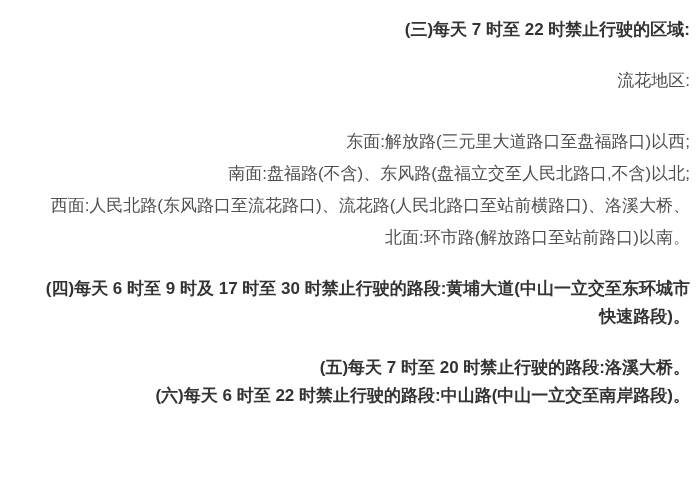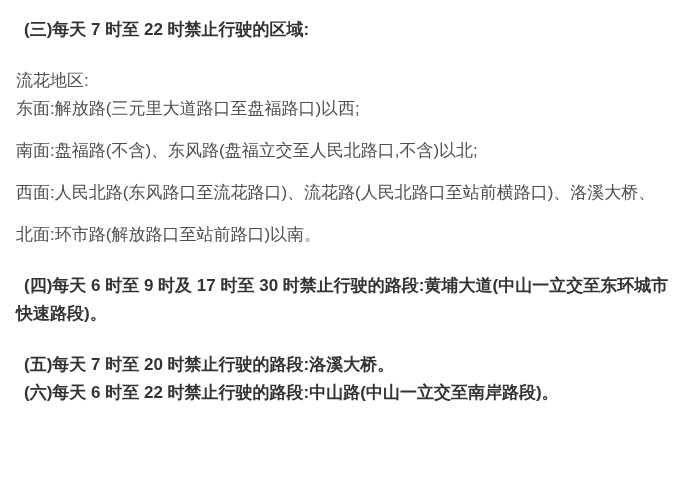--- a/index.html
+++ b/index.html
@@ -12,32 +12,32 @@
   }
   .article {
     box-sizing: border-box;
     width: 697px;
     height: 488px;
     padding: 16px 7px 0 16px;
     font-family: "Liberation Sans", sans-serif;
     font-size: 17px;
     line-height: 28px;
     color: #4f4f4f;
-    text-align: left;
+    text-align: right;
   }
   .para { margin: 0; padding: 0; }
   .heading {
     font-weight: 700;
     color: #333333;
   }
   .line { display: block; }
   .line.indent { text-indent: 8px; }
-  .mt-2  { margin-top: 14px; }
+  .mt-2  { margin-top: 4px; }
   .mt-30 { margin-top: 23px; }
-  .mt-33 { }
+  .mt-33 { margin-top: 33px; }
   .mt-36 { }
 </style>
 </head>
 <body>
 
 <div class="article">
 
   <p class="para heading">
     <span class="line indent">(三)每天 7 时至 22 时禁止行驶的区域:</span>
   </p>

